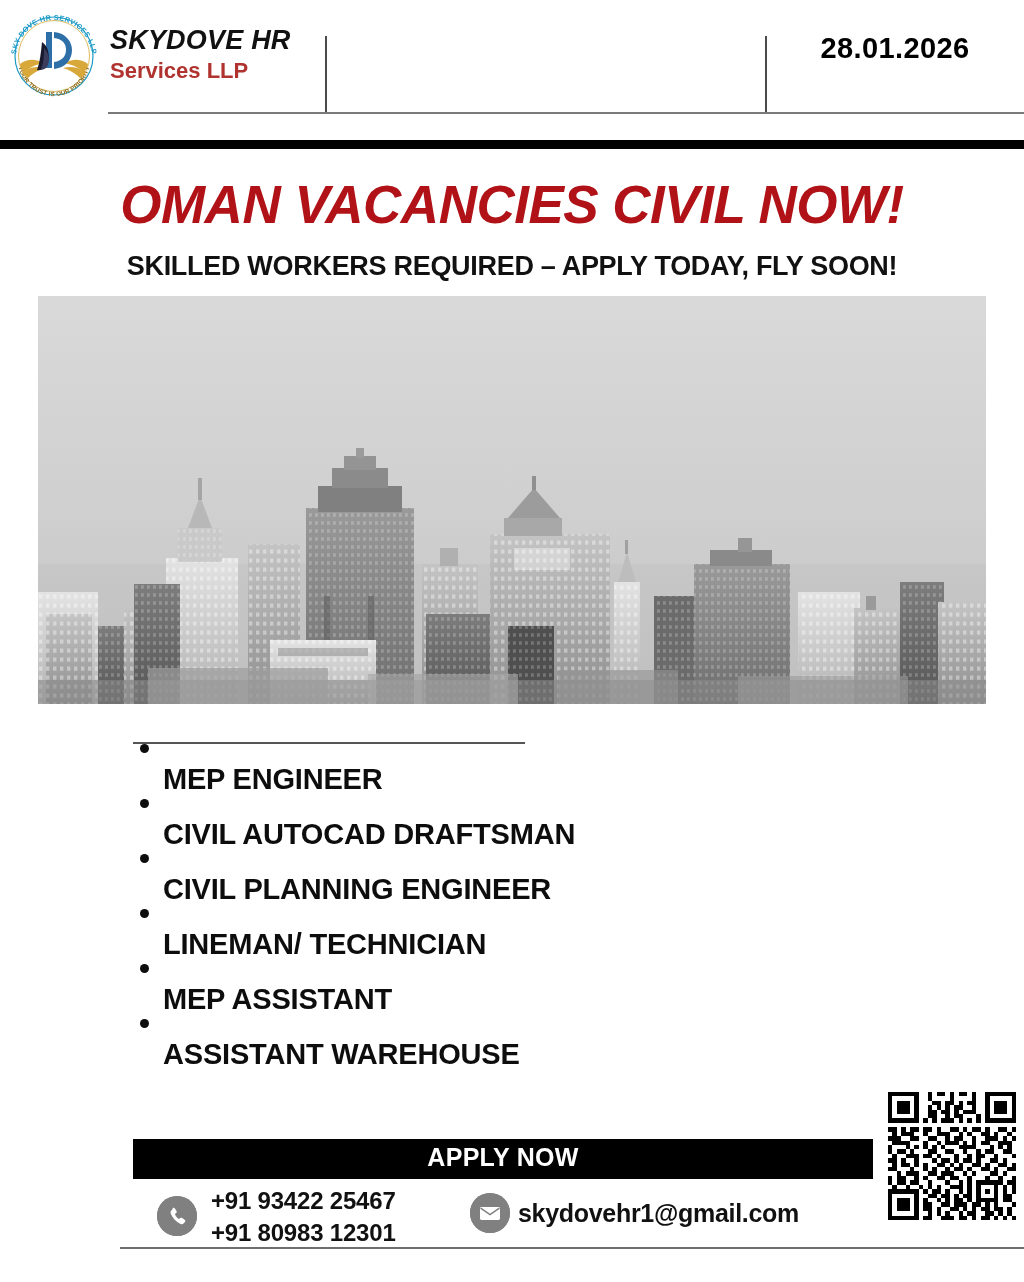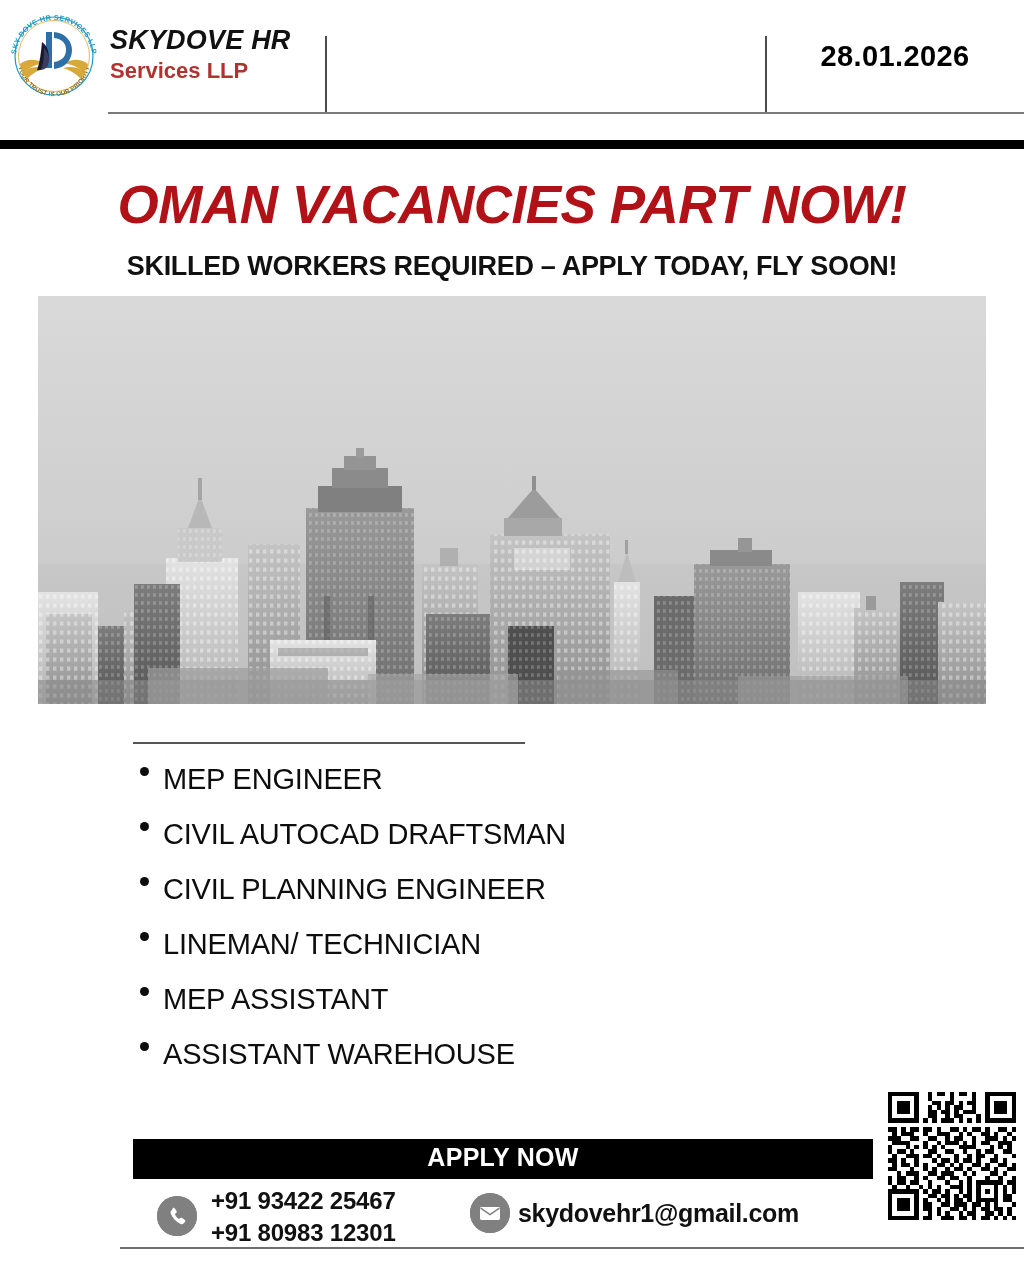--- a/index.html
+++ b/index.html
@@ -28,21 +28,21 @@
     line-height:1.12;margin-top:4px;white-space:nowrap;
   }
 
   .hdr-vrule{position:absolute;top:36px;width:2px;height:78px;background:#4a4a4a;}
   .hdr-vrule.a{left:325px;}
   .hdr-vrule.b{left:765px;}
 
   .hdr-hrule{position:absolute;left:108px;top:112px;width:916px;height:2px;background:#7a7a7a;}
 
   .hdr-date{
-    position:absolute;left:766px;top:40px;width:258px;
+    position:absolute;left:766px;top:32px;width:258px;
     text-align:center;font-size:29px;font-weight:bold;color:#000;
     letter-spacing:.4px;
   }
 
   .black-bar{position:absolute;left:0;top:140px;width:1024px;height:9px;background:#000;}
 
   
   .headline{
     position:absolute;left:0;top:178px;width:1024px;
     text-align:center;
@@ -62,22 +62,22 @@
   .city{
     position:absolute;left:38px;top:296px;width:948px;height:408px;
     overflow:hidden;background:#d8d8d8;
   }
   .city svg{display:block;width:948px;height:408px;}
 
   
   .list-rule{position:absolute;left:133px;top:742px;width:392px;height:2px;background:#555;}
   .joblist{position:absolute;left:140px;top:752px;width:760px;}
   .job{
-    display:flex;align-items:center;
-    font-size:29px;font-weight:normal;color:#0d0d0d;
+    display:flex;align-items:flex-start;
+    font-size:29px;font-weight:bold;color:#0d0d0d;
     letter-spacing:-0.2px;height:55px;line-height:55px;
   }
   .job .dot{
     display:inline-block;width:9px;height:9px;border-radius:50%;
     background:#0d0d0d;margin-right:14px;flex:none;
     transform:translateY(-8px);
   }
 
   
   .qr{position:absolute;left:888px;top:1092px;width:128px;height:128px;background:#fff;}
@@ -160,21 +160,21 @@
     </div>
 
     <div class="hdr-vrule a"></div>
     <div class="hdr-vrule b"></div>
     <div class="hdr-hrule"></div>
     <div class="hdr-date">28.01.2026</div>
   </div>
 
   <div class="black-bar"></div>
 
-  <div class="headline">OMAN VACANCIES PART NOW!</div>
+  <div class="headline">OMAN VACANCIES CIVIL NOW!</div>
   <div class="subhead">SKILLED WORKERS REQUIRED – APPLY TODAY, FLY SOON!</div>
 
   <div class="city">
     <svg viewBox="0 0 948 408" preserveAspectRatio="none">
       <defs>
         <linearGradient id="sky" x1="0" y1="0" x2="0" y2="1">
           <stop offset="0%" stop-color="#d9d9d9"></stop>
           <stop offset="55%" stop-color="#cfcfcf"></stop>
           <stop offset="100%" stop-color="#c2c2c2"></stop>
         </linearGradient>

